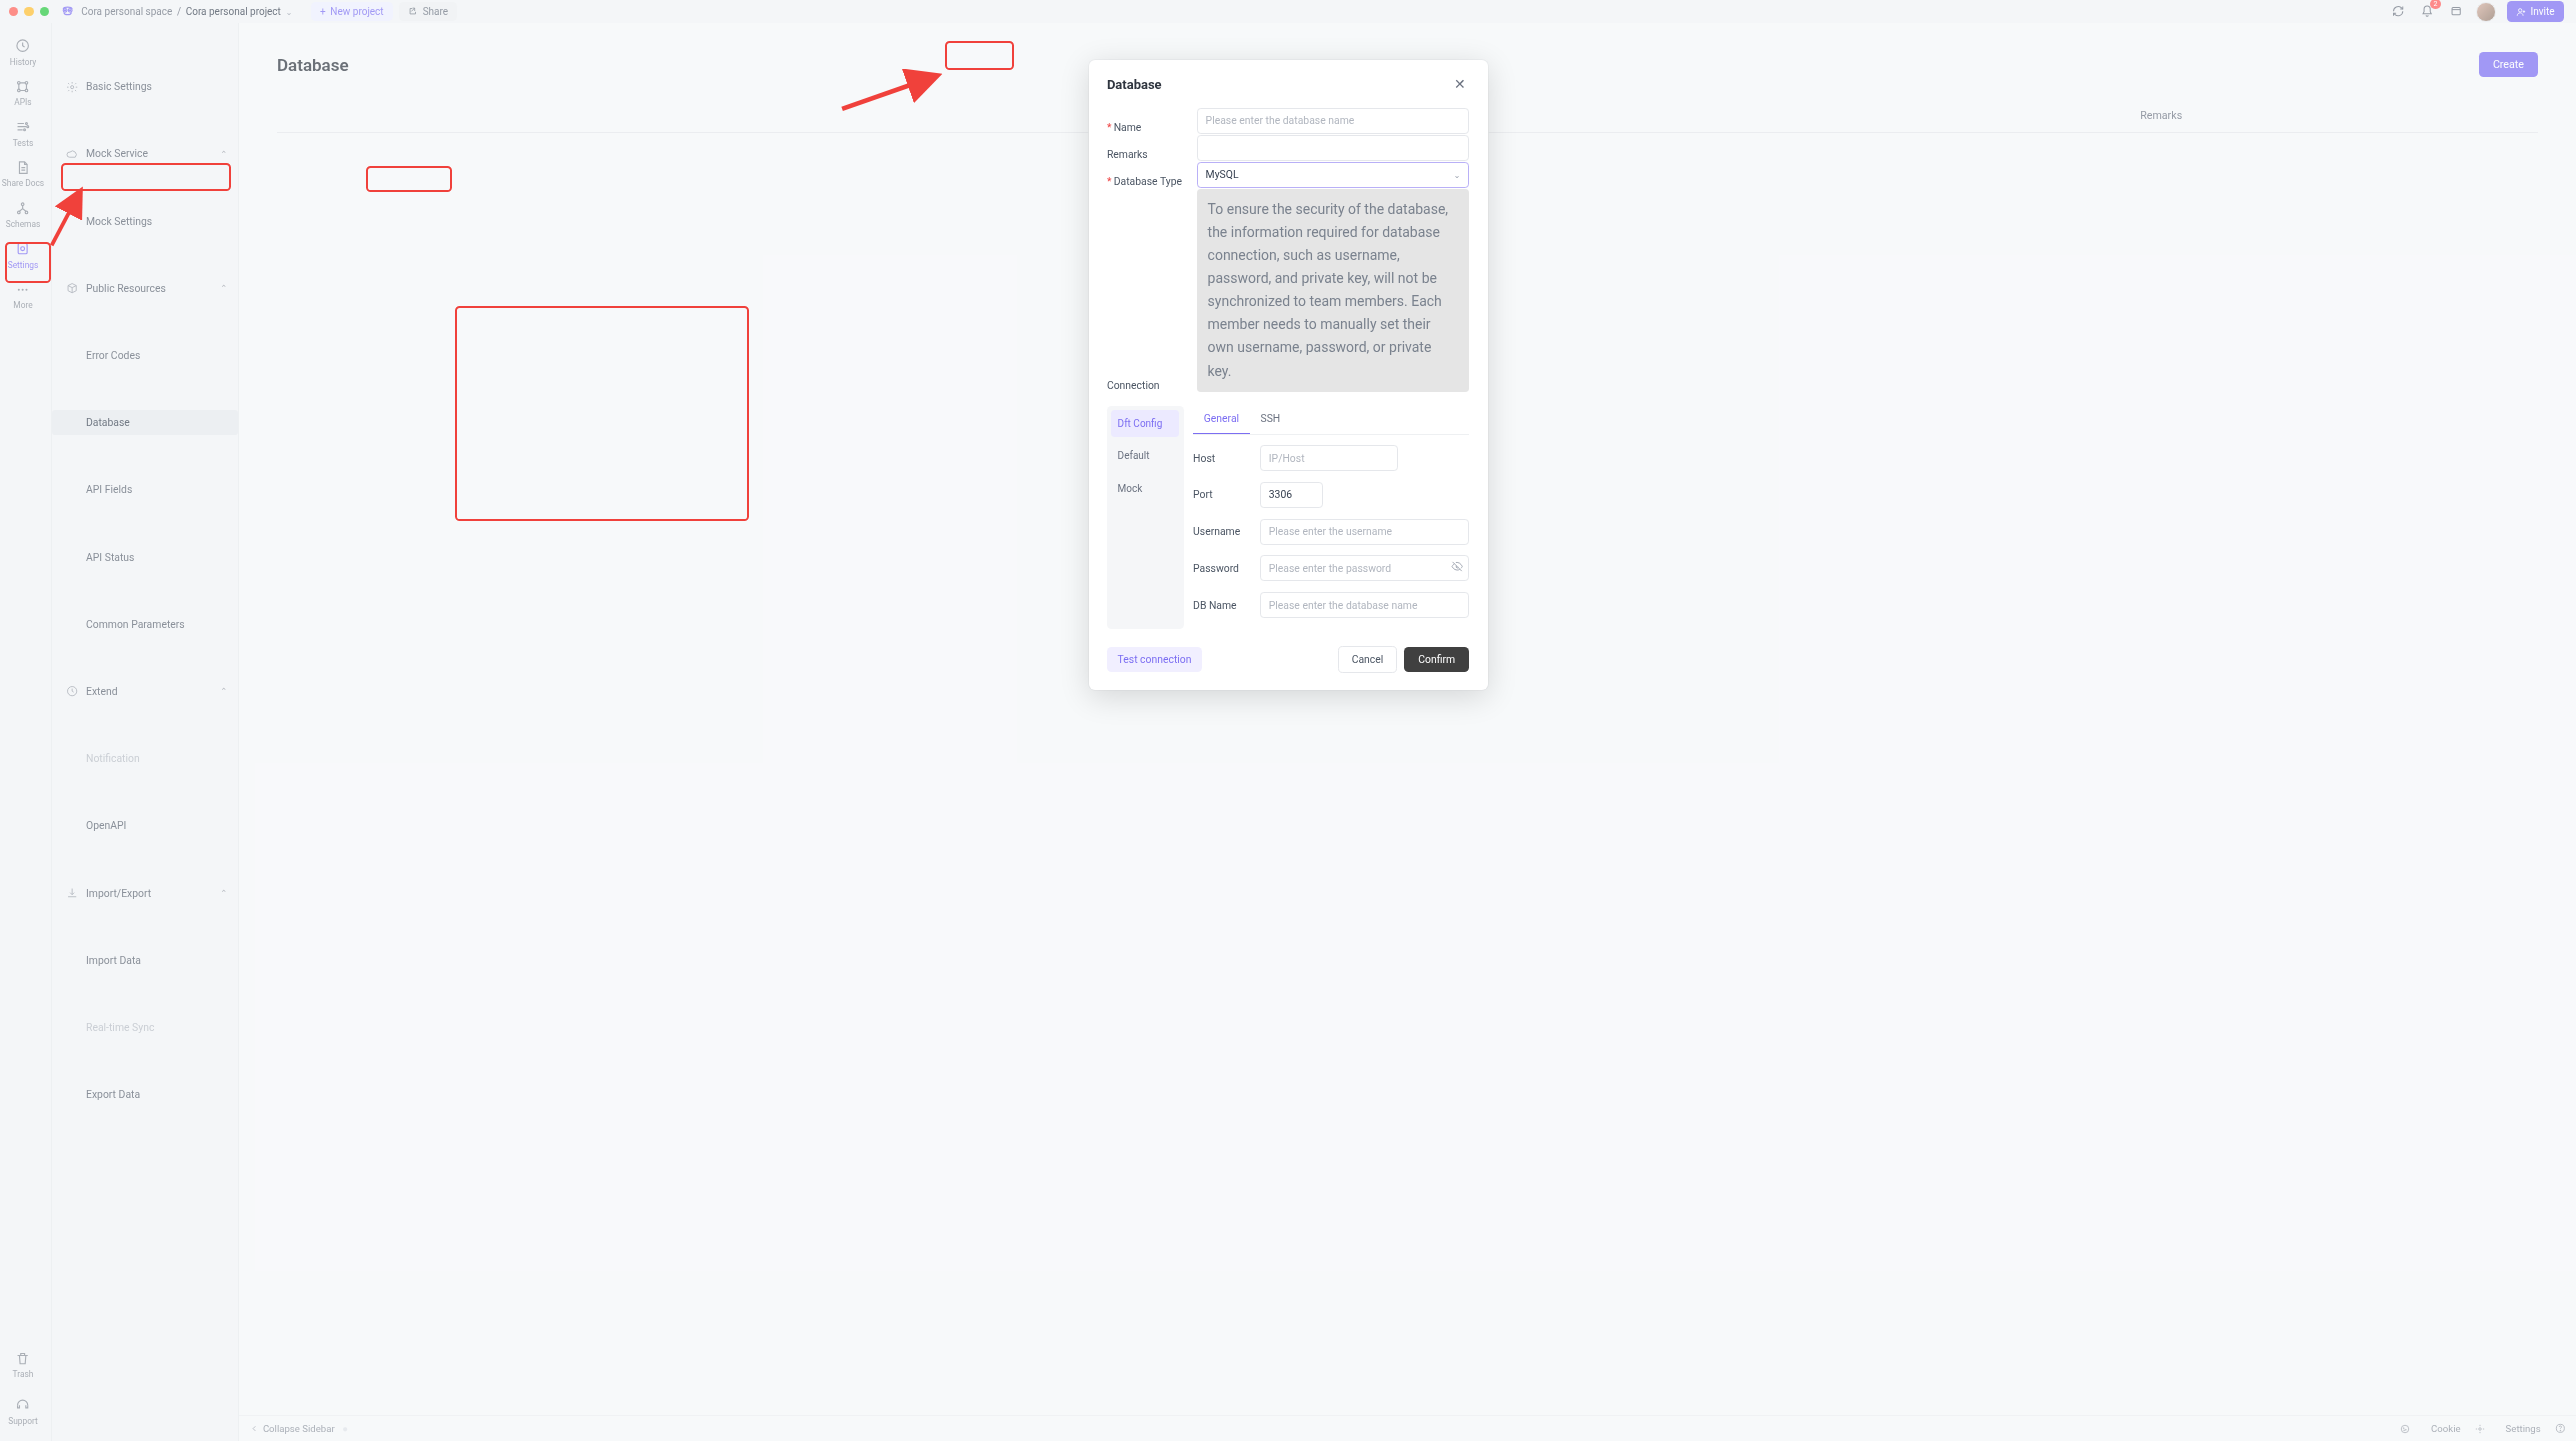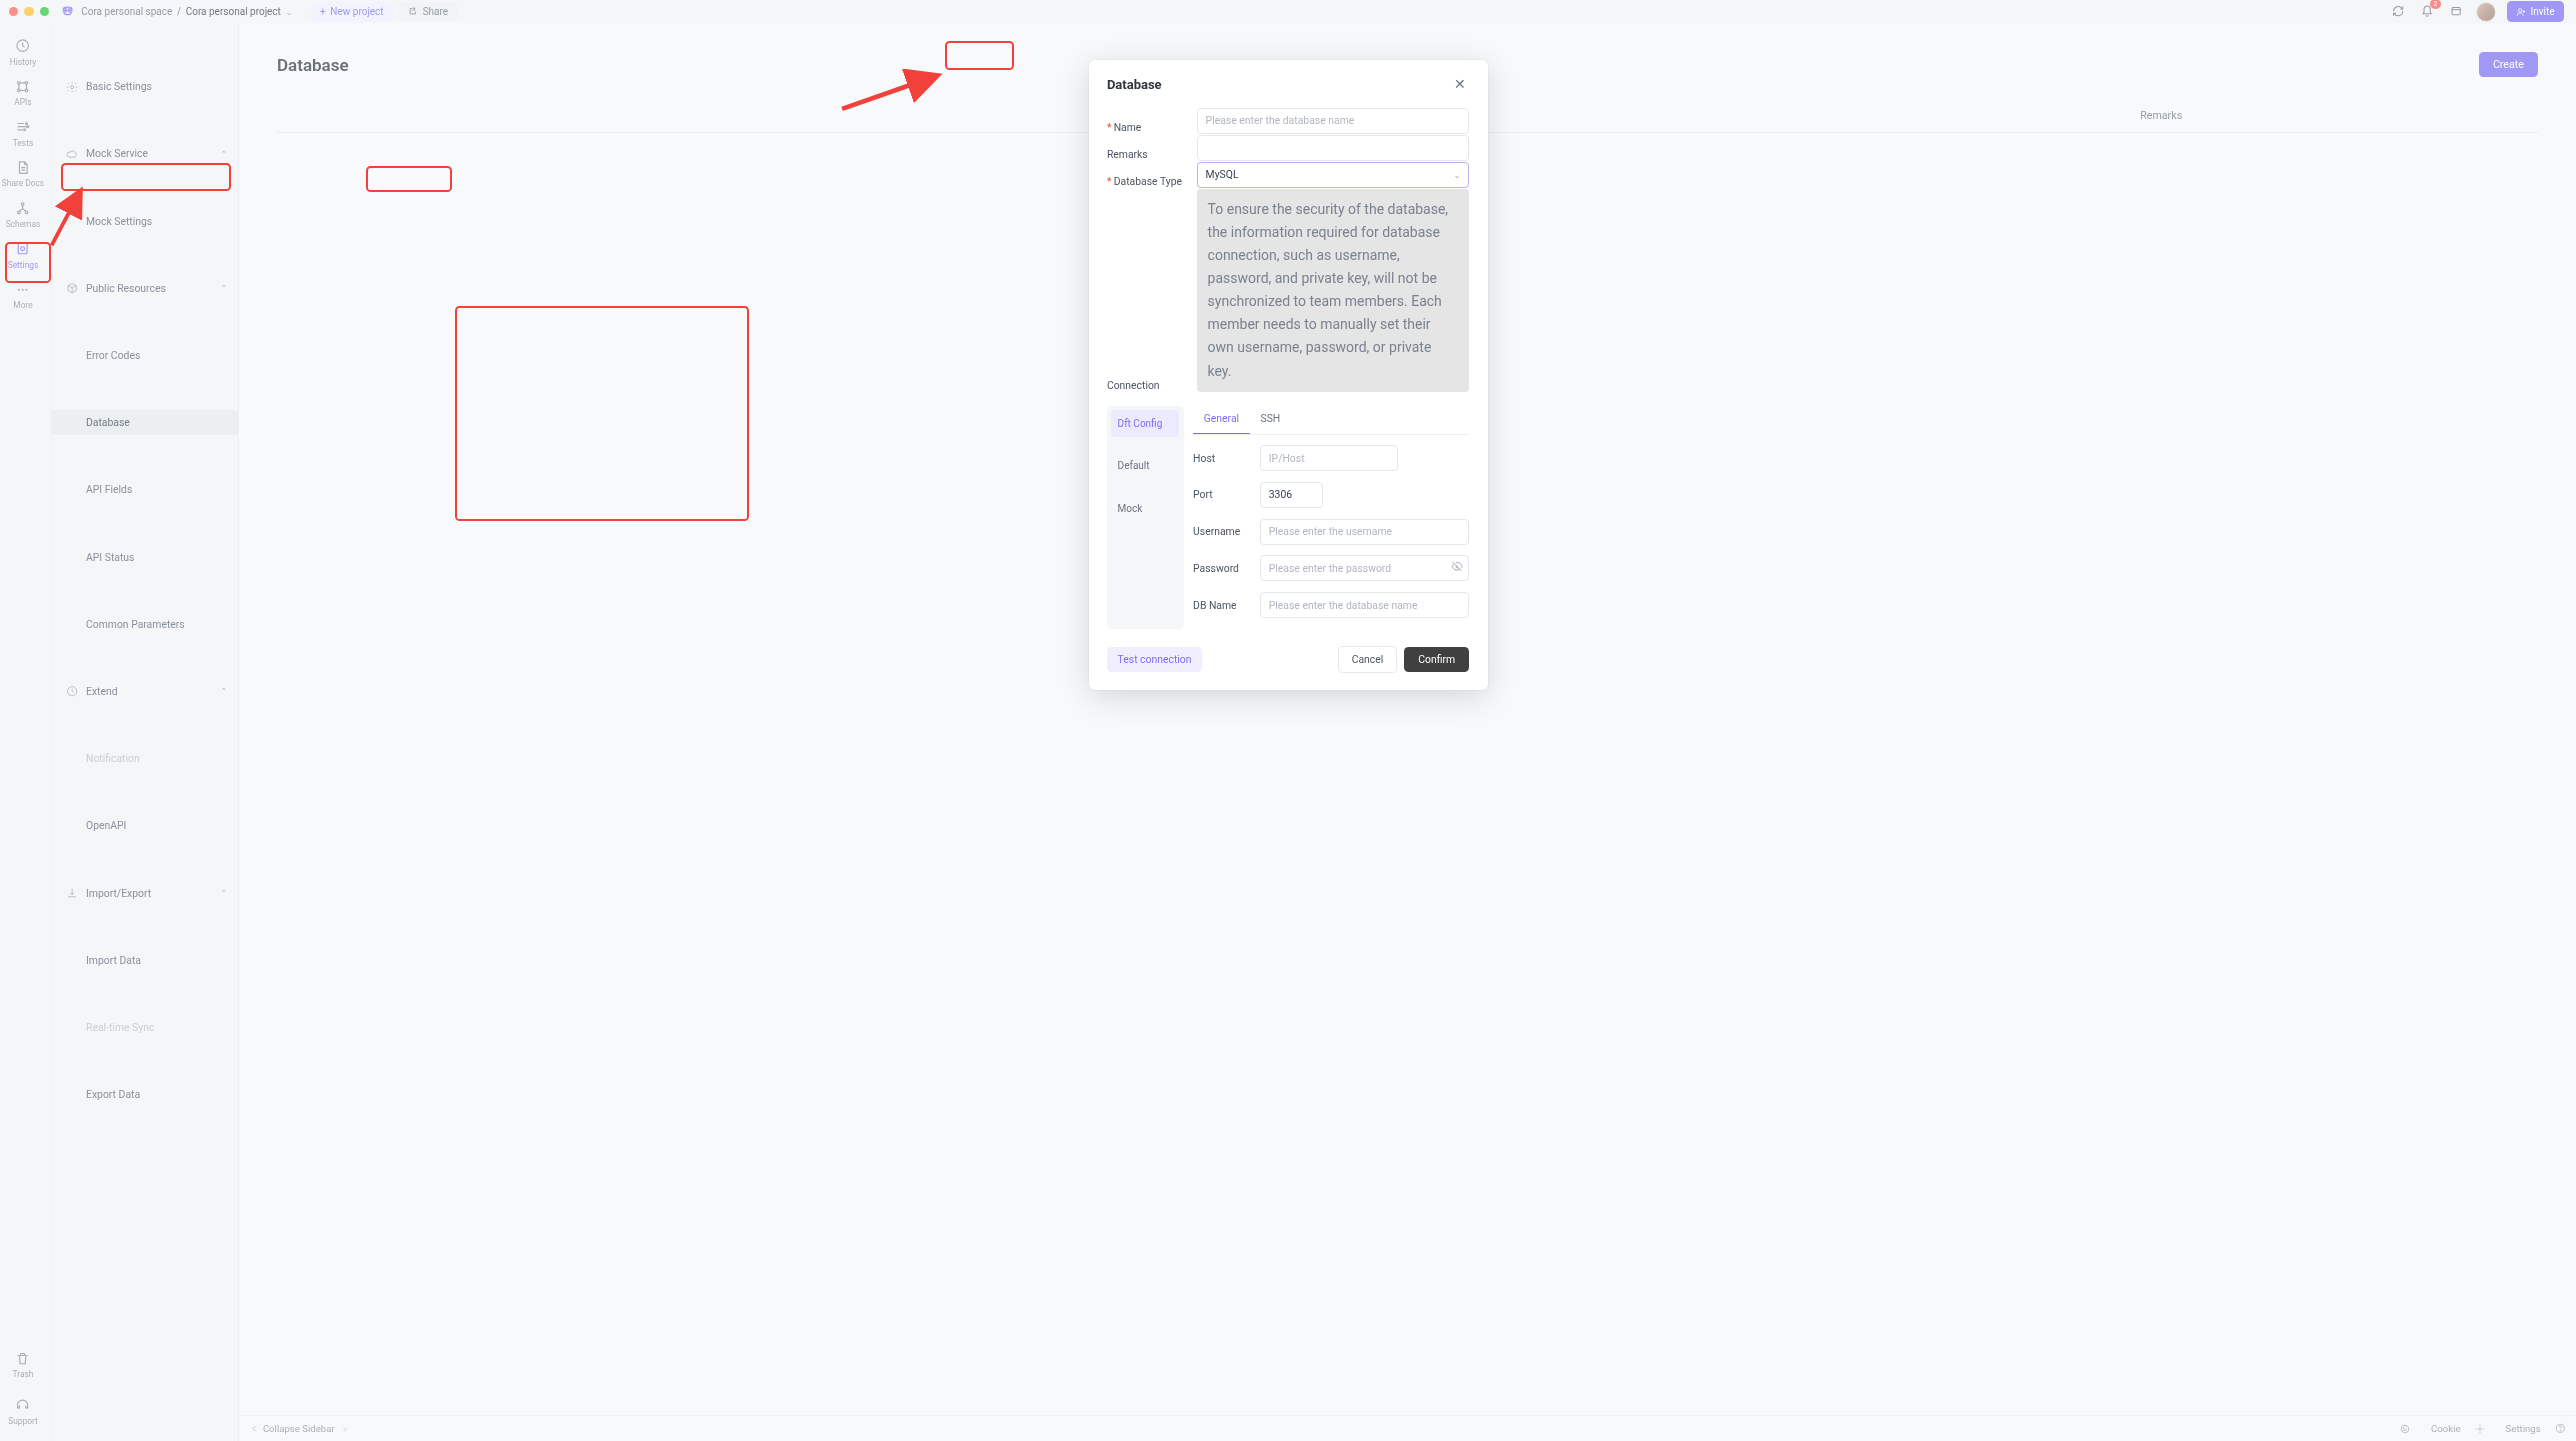--- a/index.html
+++ b/index.html
@@ -68,21 +68,21 @@
 .form-label { width: 90px; padding-top: 6.1px; font-size: 10.4px; color: #4b5563; flex-shrink: 0; }
 .form-label .req { color: #ef4444; margin-right: 2.3px; }
 .form-ctrl { flex: 1; }
 .inp, .sel { width: 100%; height: 26px; border: 0.8px solid #e5e7eb; border-radius: 3.8px; padding: 0 7.7px; font-size: 10.4px; color: #374151; background: #fff; }
 .sel { border-color: #b9b0f7; display: flex; align-items: center; justify-content: space-between; cursor: pointer; }
 .sel .chev-d { color: #9ca3af; font-size: 8.4px; }
 .inp::placeholder { color: #b1b6bf; }
 .note-box { background: #e5e5e5; border-radius: 3.8px; padding: 9.2px 10.7px; font-size: 14px; line-height: 1.65; color: #7a828e; }
 
 .conn-area { display: flex; gap: 9.2px; margin-top: 14px; }
-.conn-tabs { width: 77px; background: #f5f6f8; border-radius: 4.6px; padding: 4.6px; display: flex; flex-direction: column; gap: 16px; }
+.conn-tabs { width: 77px; background: #f5f6f8; border-radius: 4.6px; padding: 4.6px; display: flex; flex-direction: column; gap: 6px; }
 .conn-tab { padding: 7.7px 6.1px; font-size: 10px; color: #6b7280; border-radius: 3.8px; cursor: pointer; text-align: left; }
 .conn-tab.active { background: #eceaff; color: #7c6ef2; }
 .conn-pane { flex: 1; }
 .sub-tabs { display: flex; border-bottom: 0.8px solid #eef0f2; margin-bottom: 10.7px; }
 .sub-tab { padding: 6.1px 10.7px 7.7px; font-size: 10.4px; color: #6b7280; cursor: pointer; border-bottom: 1.5px solid transparent; }
 .sub-tab.active { color: #7c6ef2; border-bottom-color: #7c6ef2; }
 .pane-row { display: flex; align-items: center; margin-bottom: 10.7px; }
 .pane-row .pl { width: 67px; font-size: 10.4px; color: #4b5563; }
 .pane-row .inp { flex: 1; }
 .pane-row .inp.short { width: 63px; flex: 0 0 63px; }

